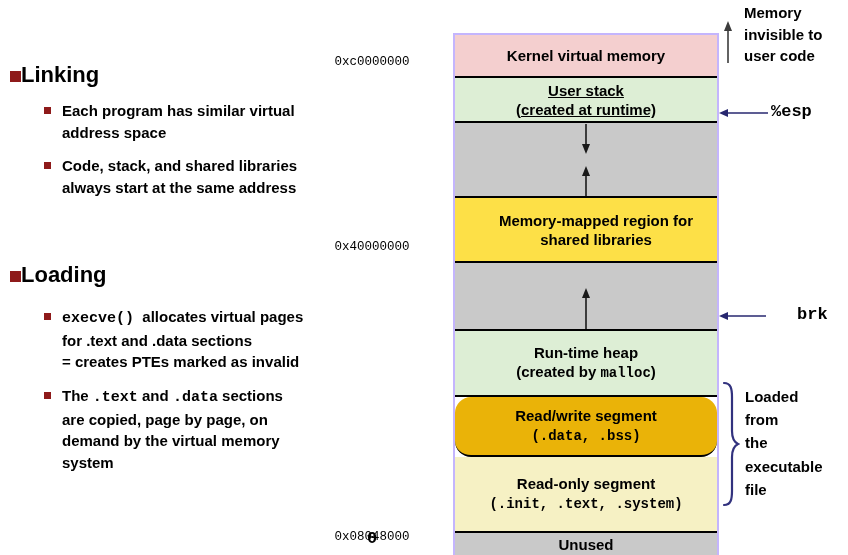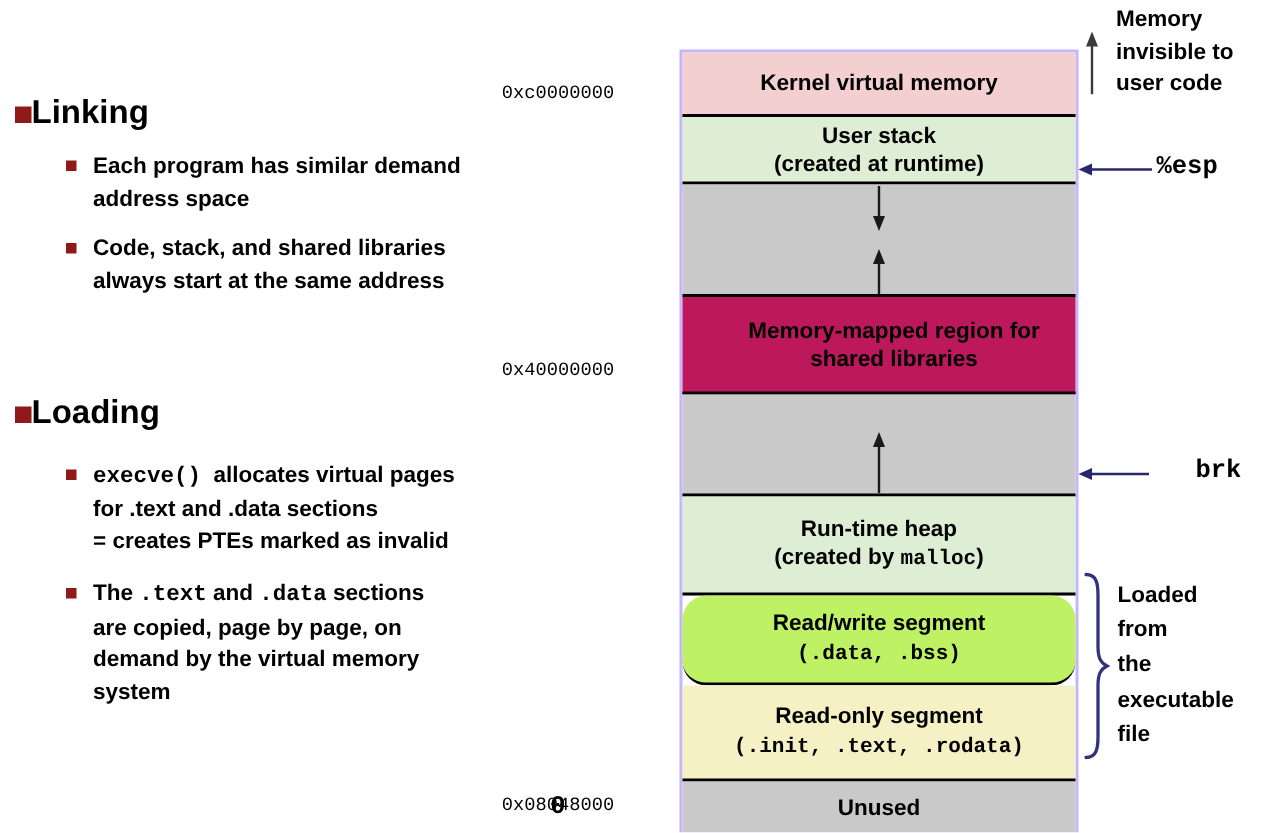--- a/index.html
+++ b/index.html
@@ -29,21 +29,21 @@
   .seg {
     position:relative; display:flex; flex-direction:column; justify-content:center;
     align-items:center; text-align:center; font-size:15px; font-weight:bold;
     line-height:19px; white-space:pre-line; border-bottom:2px solid #000;
     box-sizing:border-box; overflow:hidden;
   }
   .seg:last-child { border-bottom:none; }
   .seg .mono { font-size:14px; }
   .seg-h-kernel{height:43px;} .seg-h-stack{height:45px;} .seg-h-gray1{height:75px;}
   .seg-h-memmap{height:65px;} .seg-h-gray2{height:68px;} .seg-h-heap{height:66px;}
-  .seg-h-rw{height:60px;} .seg-h-ro{height:64px;} .seg-h-unused{flex:1;}
+  .seg-h-rw{height:60px;} .seg-h-ro{height:76px;} .seg-h-unused{flex:1;}
   .arr-abs { position:absolute; left:50%; transform:translateX(-50%); }
   
   .addr {
     position:absolute; left:300px; width:144px; text-align:center;
     font-family:"Liberation Mono","DejaVu Sans Mono",monospace; font-size:12.5px;
   }
   .addr-0 { top:55px; } .addr-1 { top:240px; } .addr-2 { top:498px;margin-top:32px; }
   .addr-3 { top:529px; font-size:17px; font-weight:bold; }
   
   .note { position:absolute; font-weight:bold; font-size:15px; line-height:21.5px; white-space:pre-line; }
@@ -59,21 +59,21 @@
 
 <div class="slide">
 
   <div class="sec-heading" style="top:62px">
     <span class="sq1 bgaccent" style="background: rgb(142, 26, 26);"></span>
     <span>Linking</span>
   </div>
 
   <div class="bullet" style="top:100px">
     <span class="sq2 bgaccent" style="background: rgb(142, 26, 26);"></span>
-    <span class="btxt"><span>Each program has similar demand
+    <span class="btxt"><span>Each program has similar virtual
 address space</span></span>
   </div>
   <div class="bullet" style="top:155px">
     <span class="sq2 bgaccent" style="background: rgb(142, 26, 26);"></span>
     <span class="btxt"><span>Code, stack, and shared libraries
 always start at the same address</span></span>
   </div>
 
   <div class="sec-heading" style="top:262px">
     <span class="sq1 bgaccent" style="background: rgb(142, 26, 26);"></span>
@@ -91,55 +91,55 @@
     <span class="btxt"><span>The </span><span class="mono">.text</span><span> and </span><span class="mono">.data</span><span> sections
 are copied, page by page, on
 demand by the virtual memory
 system</span></span>
   </div>
 
   <div class="diagram">
     <div class="seg seg-h-kernel" style="background: rgb(244, 207, 207);">
       <span><span>Kernel virtual memory</span></span>
     </div>
-    <div class="seg seg-h-stack" style="background: rgb(221, 238, 213);">
+    <div class="seg seg-h-stack" style="background: rgb(221, 238, 213); text-decoration: underline;">
       <span><span>User stack
 (created at runtime)</span></span>
     </div>
     <div class="seg seg-h-gray1" style="background: rgb(201, 201, 201);">
       <svg class="arr-abs" style="top:1px" width="14" height="31" viewBox="0 0 14 31">
         <line x1="7" y1="0" x2="7" y2="21" stroke="#1a1a1a" stroke-width="1.6"></line>
         <polygon points="3,20 11,20 7,30" fill="#1a1a1a"></polygon>
       </svg>
       <svg class="arr-abs" style="bottom:0" width="14" height="31" viewBox="0 0 14 31">
         <polygon points="7,1 3,11 11,11" fill="#1a1a1a"></polygon>
         <line x1="7" y1="10" x2="7" y2="31" stroke="#1a1a1a" stroke-width="1.6"></line>
       </svg>
     </div>
-    <div class="seg seg-h-memmap" style="background: #be185d; padding-left: 20px;">
+    <div class="seg seg-h-memmap" style="background: #fde047; padding-left: 20px;">
       <span><span>Memory-mapped region for
 shared libraries</span></span>
     </div>
     <div class="seg seg-h-gray2" style="background: rgb(201, 201, 201);">
       <svg class="arr-abs" style="bottom:0" width="14" height="42" viewBox="0 0 14 42">
         <polygon points="7,1 3,11 11,11" fill="#1a1a1a"></polygon>
         <line x1="7" y1="10" x2="7" y2="42" stroke="#1a1a1a" stroke-width="1.6"></line>
       </svg>
     </div>
     <div class="seg seg-h-heap" style="background: rgb(221, 238, 213);">
       <span><span>Run-time heap
 (created by </span><span class="mono">malloc</span><span>)</span></span>
     </div>
-    <div class="seg seg-h-rw" style="background: #bef264; border-radius: 16px;">
+    <div class="seg seg-h-rw" style="background: #eab308; border-radius: 16px;">
       <span><span>Read/write segment
 </span><span class="mono">(.data, .bss)</span></span>
     </div>
     <div class="seg seg-h-ro" style="background: rgb(246, 241, 196);">
       <span><span>Read-only segment
-</span><span class="mono">(.init, .text, .rodata)</span></span>
+</span><span class="mono">(.init, .text, .system)</span></span>
     </div>
     <div class="seg seg-h-unused" style="background: rgb(201, 201, 201);">
       <span><span>Unused</span></span>
     </div>
   </div>
 
   <div class="addr addr-0">0xc0000000</div>
   <div class="addr addr-1">0x40000000</div>
   <div class="addr addr-2">0x08048000</div>
   <div class="addr addr-3">0</div>

